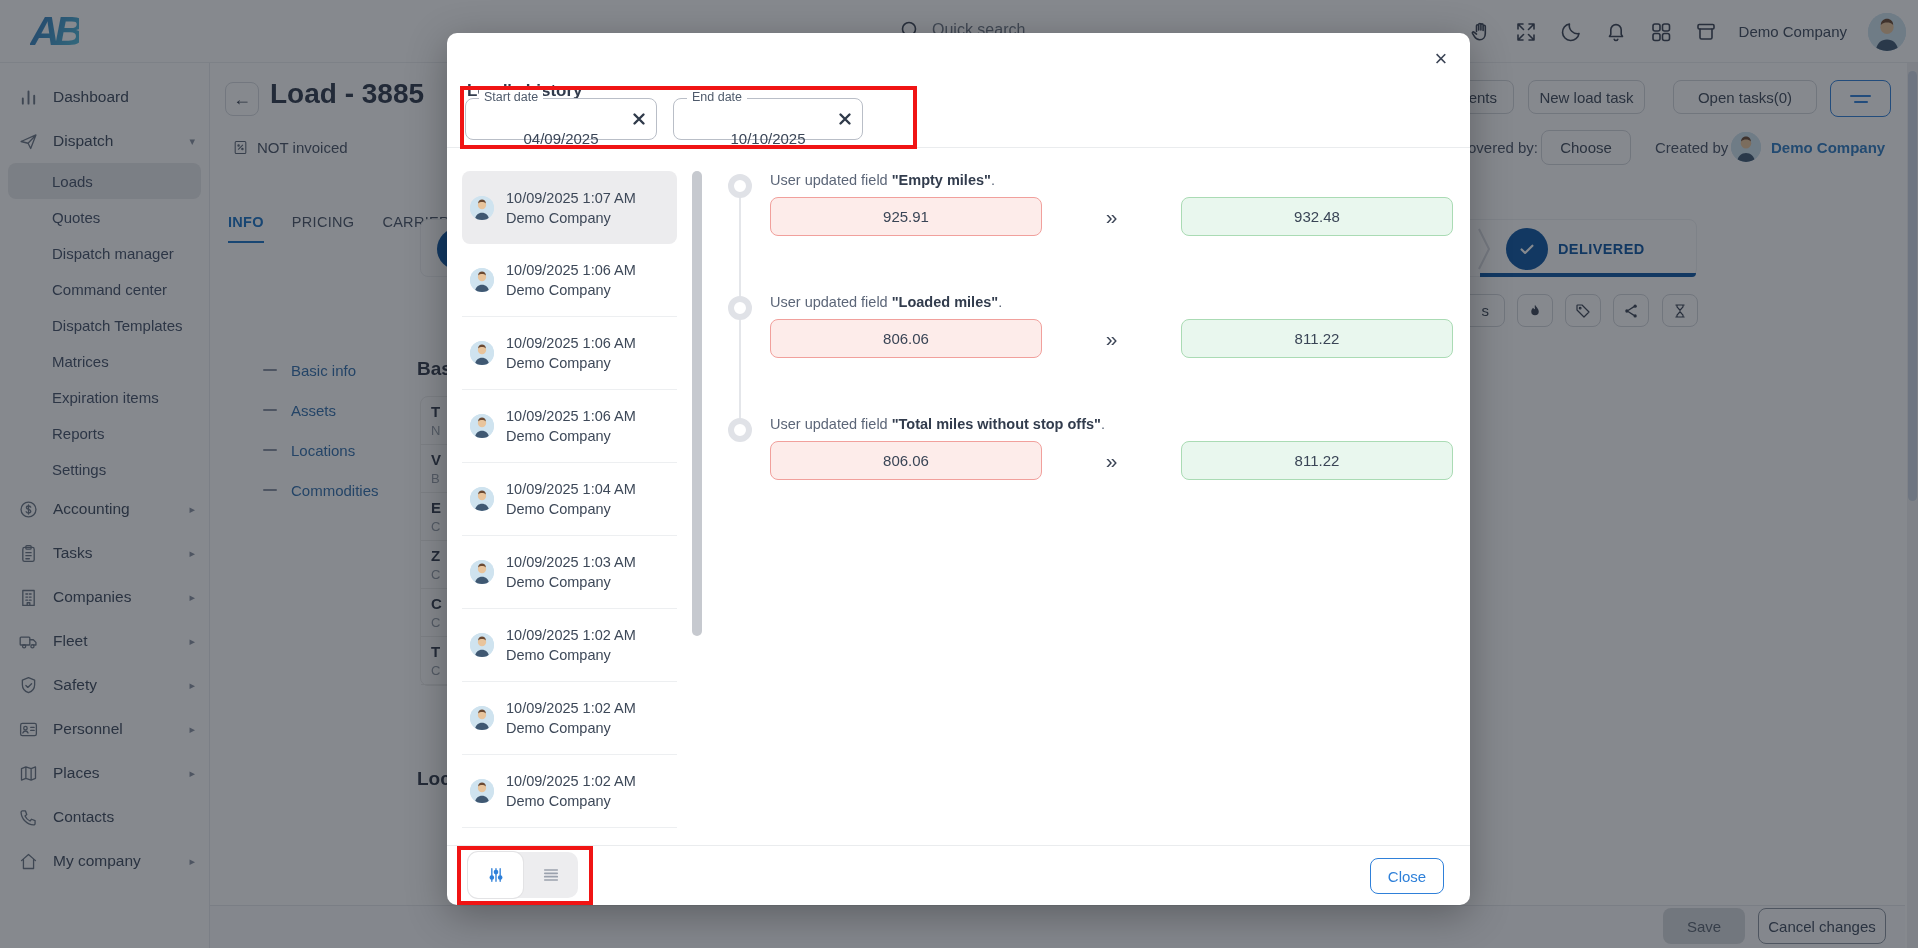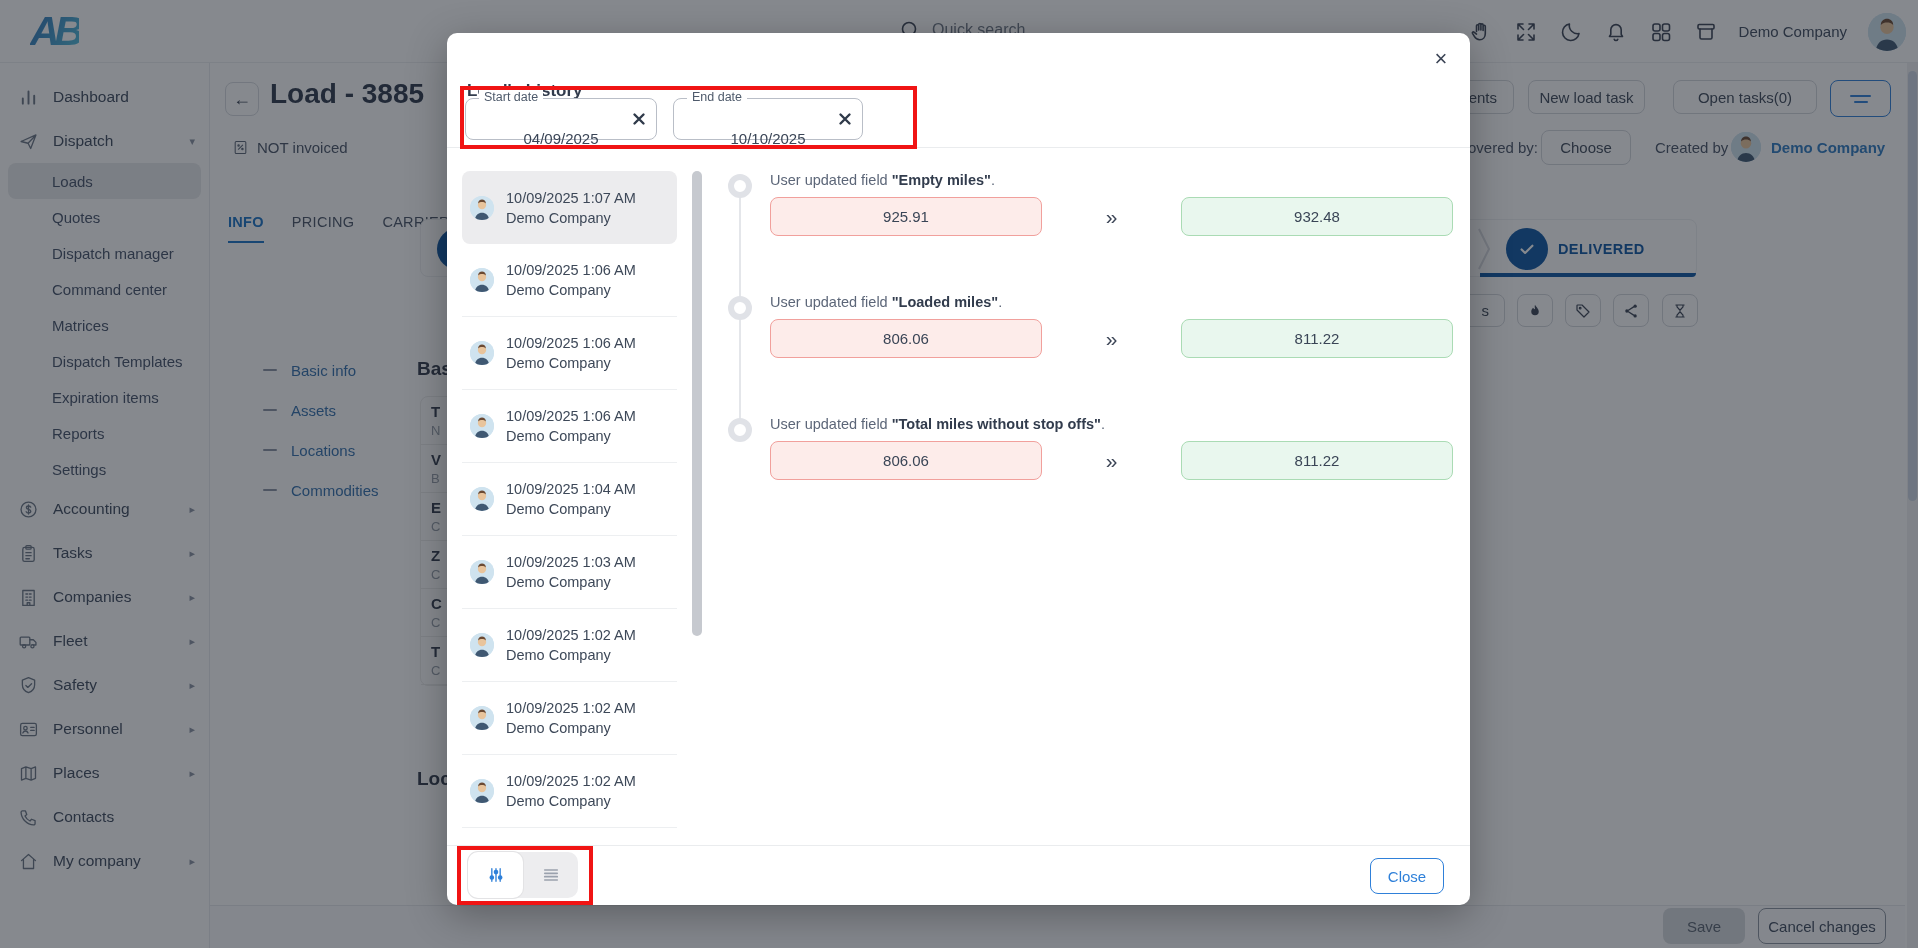--- a/index.html
+++ b/index.html
@@ -228,24 +228,24 @@
   <div class="nav-sub">
       <span>Quotes</span>
     </div>
   <div class="nav-sub">
       <span>Dispatch manager</span>
     </div>
   <div class="nav-sub">
       <span>Command center</span>
     </div>
   <div class="nav-sub">
+      <span>Dispatch Templates</span>
+    </div>
+  <div class="nav-sub">
       <span>Matrices</span>
-    </div>
-  <div class="nav-sub">
-      <span>Dispatch Templates</span>
     </div>
   <div class="nav-sub">
       <span>Expiration items</span>
     </div>
   <div class="nav-sub">
       <span>Reports</span>
     </div>
   <div class="nav-sub">
       <span>Settings</span>
     </div>

